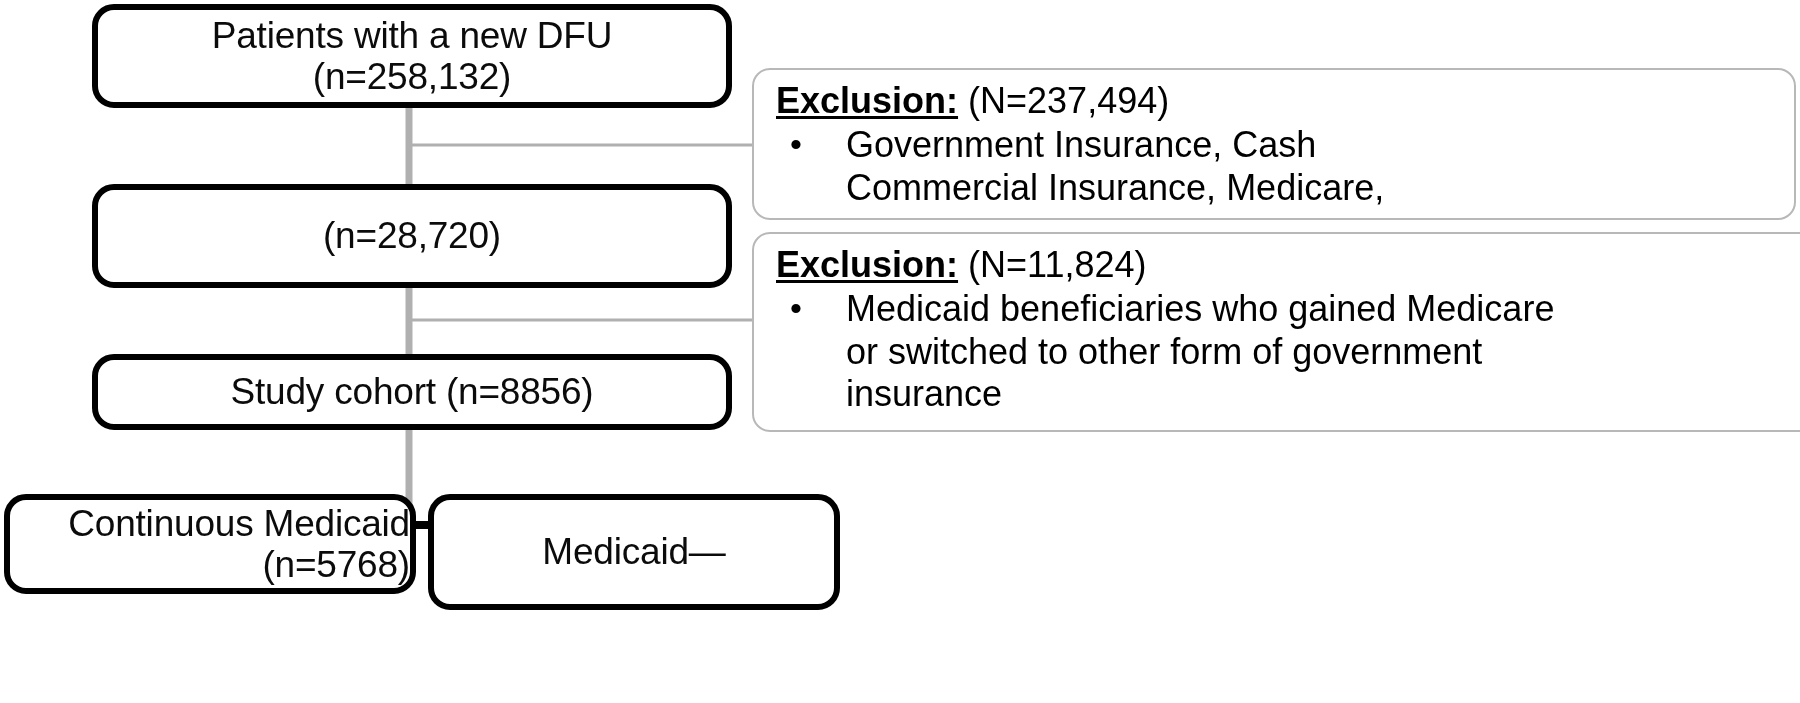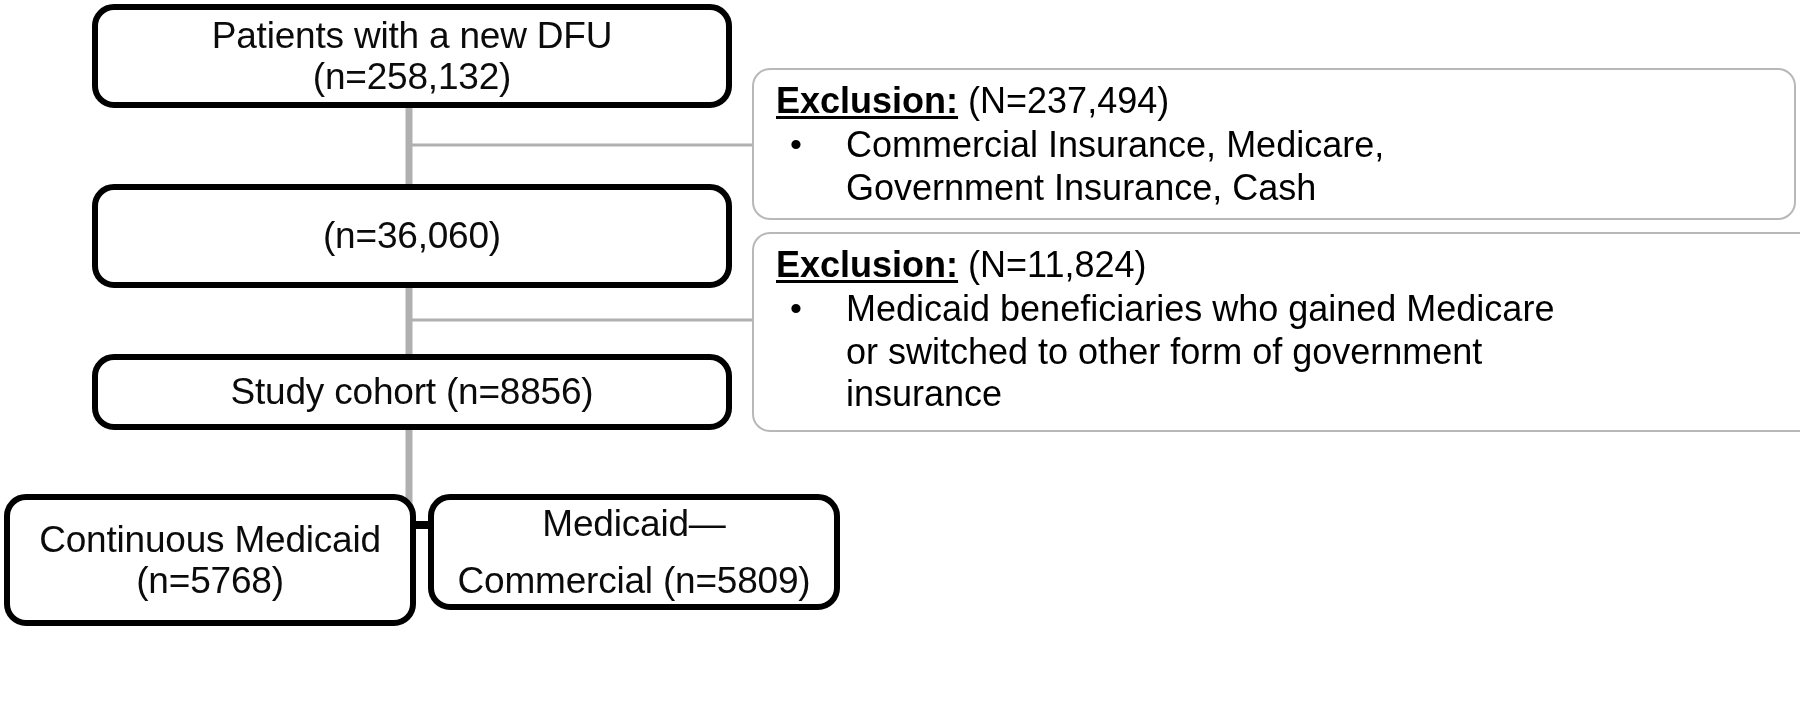--- a/index.html
+++ b/index.html
@@ -46,21 +46,21 @@
   .excl .head b{font-weight:bold;text-decoration:underline;text-underline-offset:3px;}
   .excl .bul{display:flex;gap:0;align-items:flex-start;}
   .excl .dot{width:56px;flex:0 0 56px;text-align:left;padding-left:14px;font-size:34px;line-height:1.18;}
   .excl .btxt{flex:1 1 auto;}
   .excl .btxt .ln{display:block;white-space:nowrap;}
 
   
   #box-top      {left:92px;  top:4px;   width:640px; height:104px;}
   #box-medicaid {left:92px;  top:184px; width:640px; height:104px;}
   #box-cohort   {left:92px;  top:354px; width:640px; height:76px;}
-  #box-contmed  {left:4px;   top:494px; width:412px; height:132px;}
+  #box-contmed  {left:4px;   top:494px; width:412px; height:100px;align-items:flex-end;}
   #box-medcomm  {left:428px; top:494px; width:412px; height:116px;gap:16px;}
 
   #excl-1 {left:752px; top:68px;  width:1044px; height:152px;}
   #excl-2 {left:752px; top:232px; width:1260px; height:200px;}
 </style>
 </head>
 <body>
 
 <div id="stage">
 
@@ -78,46 +78,45 @@
 
     <polyline points="212,556 222,525 597,525 608,556" fill="none" stroke="#000000" stroke-width="8" stroke-linejoin="miter" stroke-linecap="butt"></polyline>
   </svg>
 
   <div class="node" id="box-top">
     <span class="ln">Patients with a new DFU</span>
     <span class="ln">(n=258,132)</span>
   </div>
 
   <div class="node" id="box-medicaid">
-    <span class="ln">(n=36,060)</span>
+    <span class="ln">(n=28,720)</span>
   </div>
 
   <div class="node" id="box-cohort">
     <span class="ln">Study cohort (n=8856)</span>
   </div>
 
   <div class="node" id="box-contmed">
     <span class="ln">Continuous Medicaid</span>
     <span class="ln">(n=5768)</span>
   </div>
 
   <div class="node" id="box-medcomm">
     <span class="ln">Medicaid—</span>
-    <span class="ln">Commercial (n=5809)</span>
   </div>
 
   <div class="excl" id="excl-1">
     <div class="head">
       <b>Exclusion:</b><span>&nbsp;</span><span>(N=237,494)</span>
     </div>
     <div class="bul">
       <span class="dot">•</span>
       <span class="btxt">
+        <span class="ln">Government Insurance, Cash</span>
         <span class="ln">Commercial Insurance, Medicare,</span>
-        <span class="ln">Government Insurance, Cash</span>
       </span>
     </div>
   </div>
 
   <div class="excl" id="excl-2">
     <div class="head">
       <b>Exclusion:</b><span>&nbsp;</span><span>(N=11,824)</span>
     </div>
     <div class="bul">
       <span class="dot">•</span>

